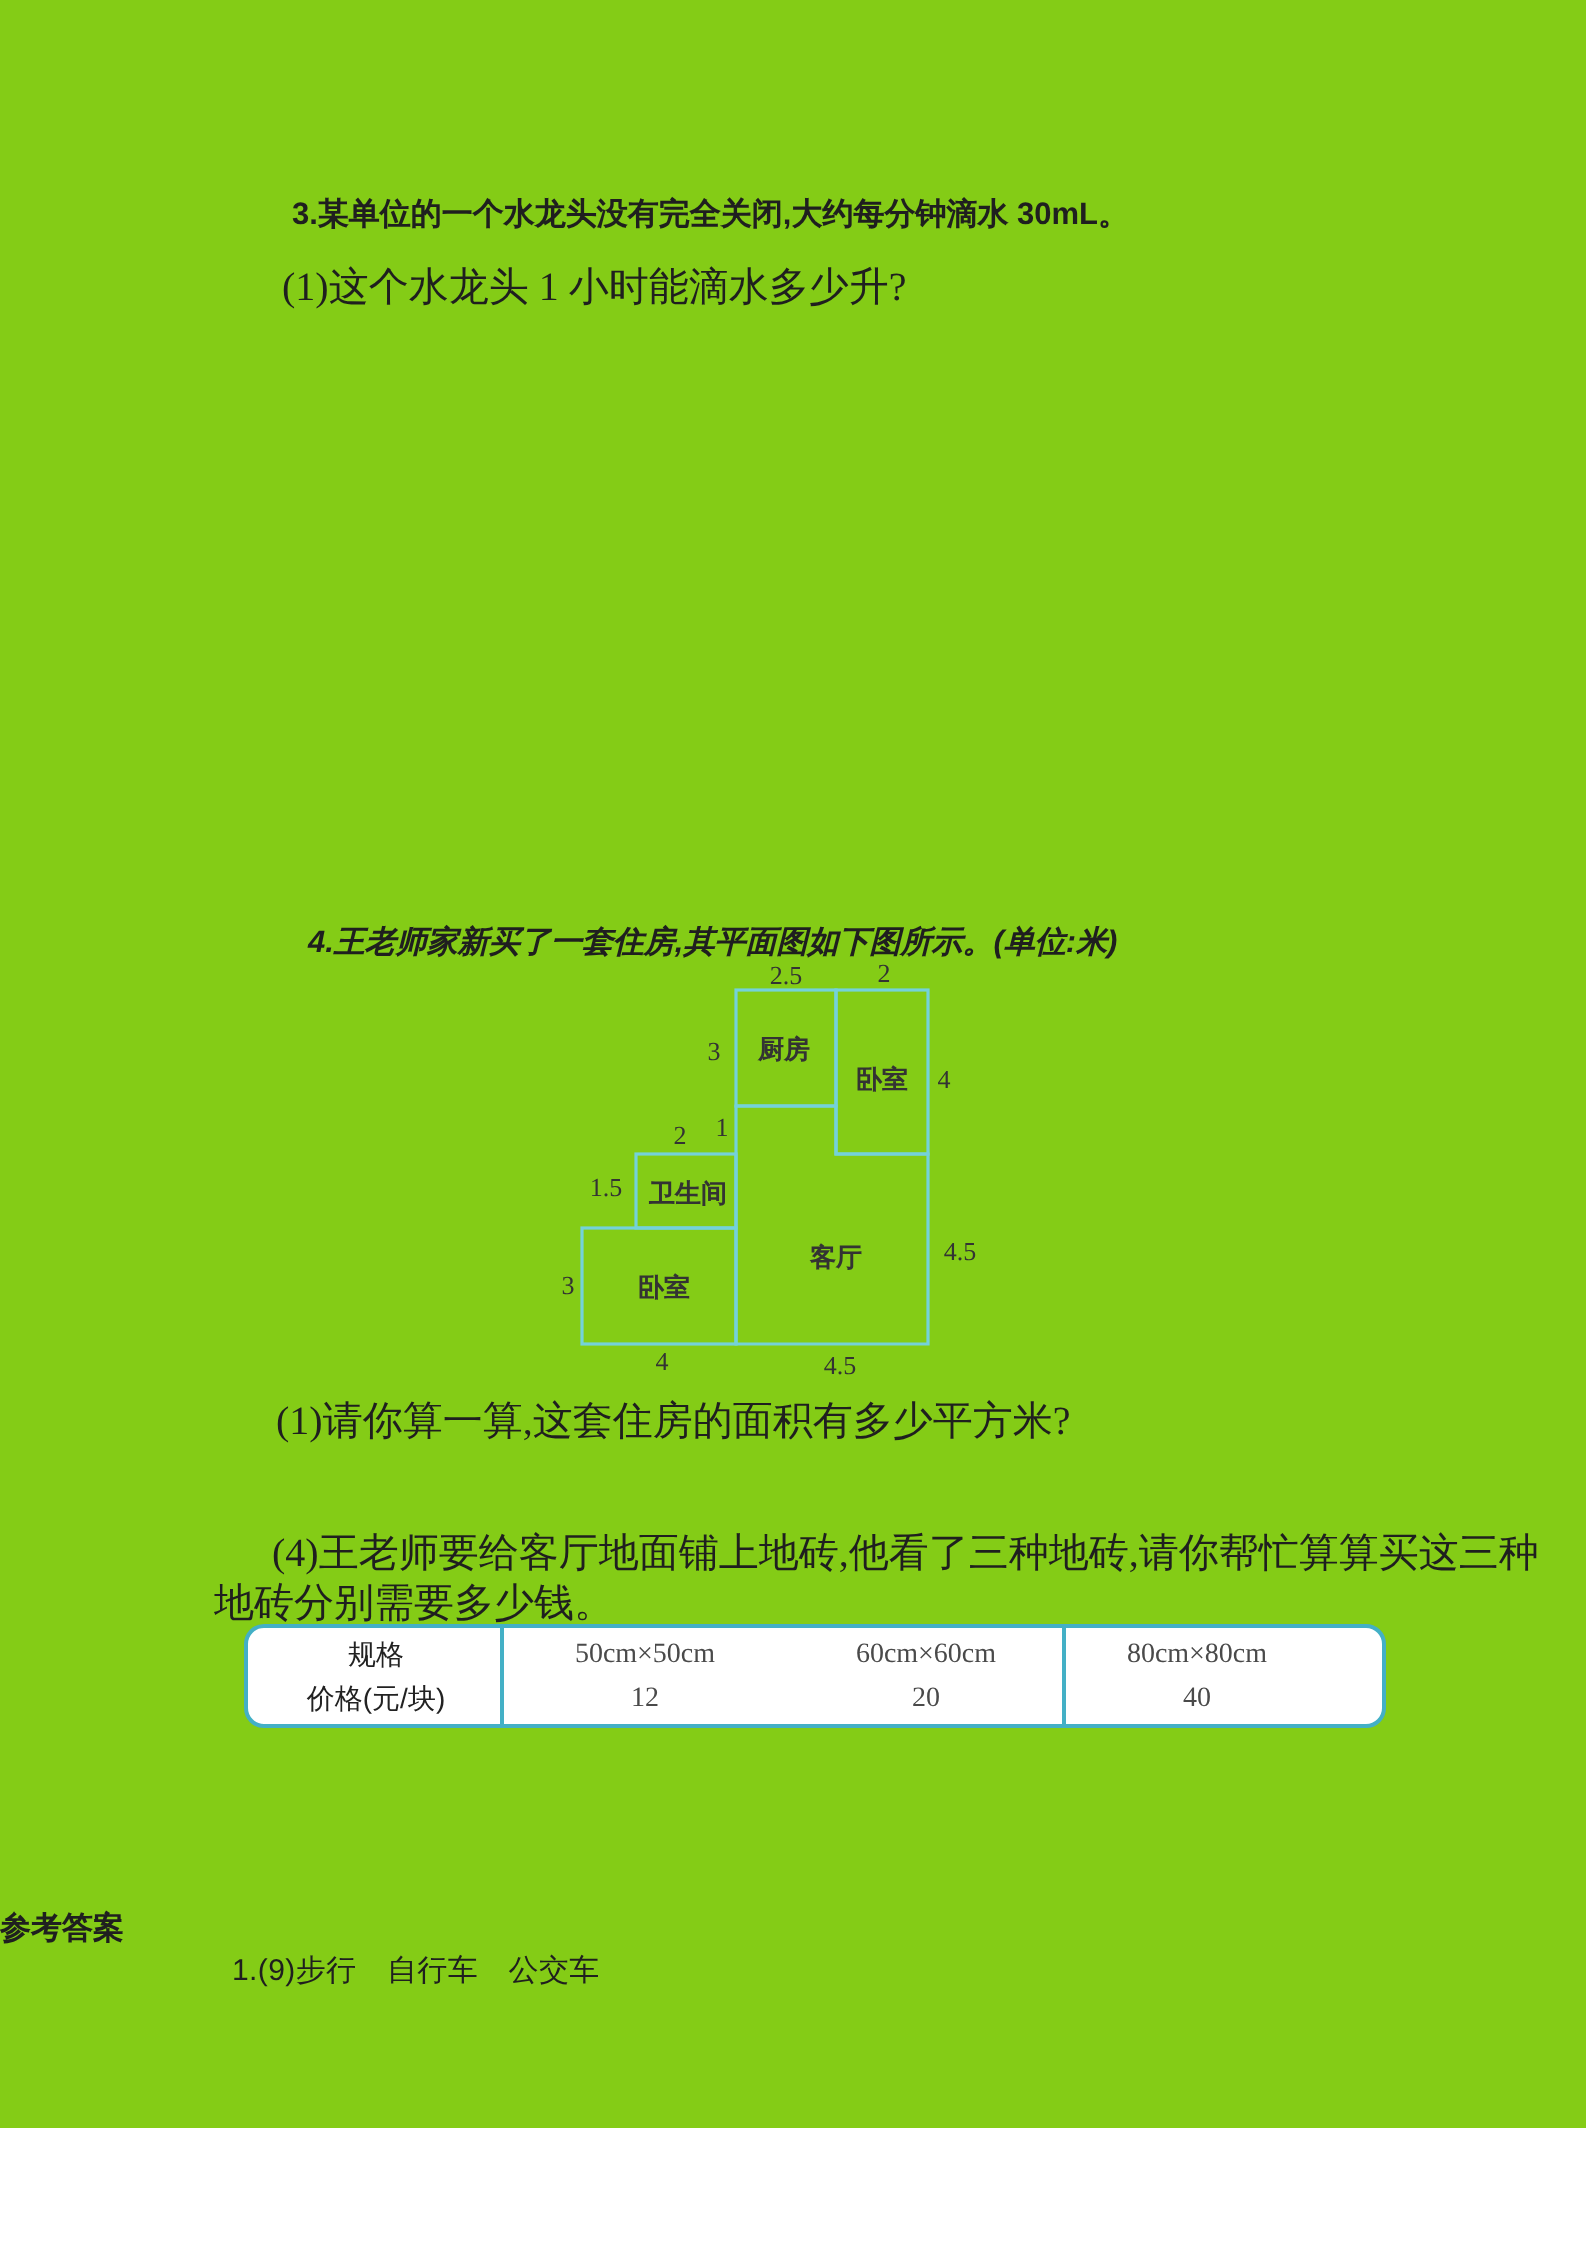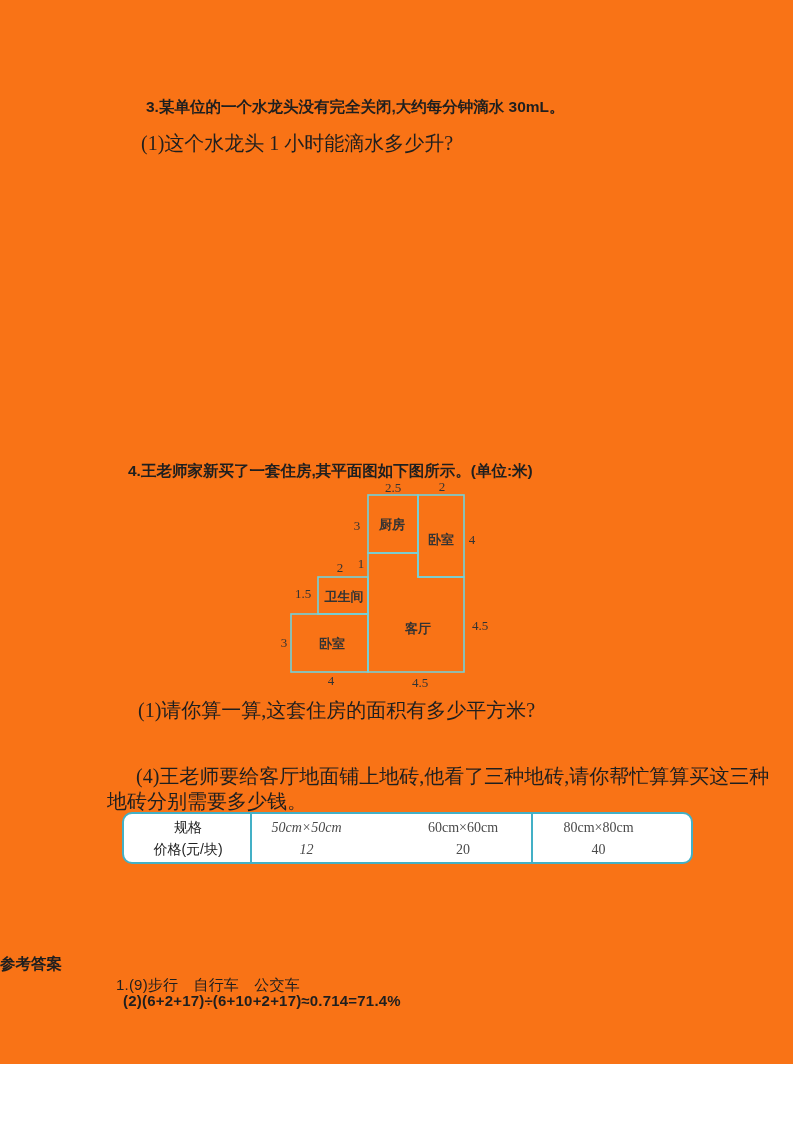--- a/index.html
+++ b/index.html
@@ -1,46 +1,46 @@
 <!DOCTYPE html>
 <html><head>
 <meta charset="utf-8">
 <style>
   html,body{margin:0;padding:0;background:#ffffff;}
-  .page{position:relative;width:793px;height:1064px;background:#f97316;overflow:hidden;color:#1f1f1f;}
+  .page{position:relative;width:793px;height:1064px;background:#84cc16;overflow:hidden;color:#1f1f1f;}
   .line{position:absolute;white-space:nowrap;}
   .serif{font-family:"Liberation Serif","DejaVu Serif",serif;font-size:20px;}
   .sansb{font-family:"Liberation Sans","DejaVu Sans",sans-serif;font-weight:bold;font-size:15.5px;}
   .sans{font-family:"Liberation Sans","DejaVu Sans",sans-serif;font-size:15px;}
   .ansline{letter-spacing:0.2px;}
   .center{left:0;width:793px;text-align:left;}
   
   .diagram{position:absolute;left:278px;top:480px;}
   .diagram text{font-family:"Liberation Serif","DejaVu Serif",serif;font-size:13px;fill:#333333;}
   .diagram .room{font-size:13px;font-weight:bold;}
   .diagram rect,.diagram polygon{fill:none;stroke:#74d2da;stroke-width:1.6;}
   
   .tile-table{position:absolute;left:122px;top:812px;width:542px;height:48px;
               border:2px solid #43b0c6;border-radius:10px;background:#ffffff;padding-left:25px;}
   .vline{position:absolute;top:0;bottom:0;width:2px;background:#43b0c6;}
   .cell{position:absolute;text-align:center;height:21px;line-height:21px;}
   .cell.lab{font-family:"Liberation Sans","DejaVu Sans",sans-serif;font-size:14px;color:#222222;}
   .cell.val{font-family:"Liberation Serif","DejaVu Serif",serif;font-size:14px;color:#4a4a4a;}
   .r1{top:3px;} .r2{top:25px;}
-  .c1{left:0;width:128px;} .c2{left:112px;width:141px;font-style:italic;} .c3{left:269px;width:140px;} .c4{left:409px;width:131px;}
+  .c1{left:0;width:128px;} .c2{left:128px;width:141px;} .c3{left:269px;width:140px;} .c4{left:409px;width:131px;}
 </style>
 </head>
 <body>
 
 <div class="page">
 
   <div class="line sansb" style="left:146px;top:97px;">3.某单位的一个水龙头没有完全关闭,大约每分钟滴水 30mL。</div>
   <div class="line serif" style="left:141px;top:130px;">(1)这个水龙头 1 小时能滴水多少升?</div>
 
-  <div class="line sansb" style="left:128px;top:461px;">4.王老师家新买了一套住房,其平面图如下图所示。(单位:米)</div>
+  <div class="line sansb" style="left:154px;top:461px;font-style:italic;">4.王老师家新买了一套住房,其平面图如下图所示。(单位:米)</div>
 
   <svg class="diagram" width="230" height="214" viewBox="0 0 230 214">
     <rect x="90" y="15" width="50" height="58"></rect>
     <rect x="140" y="15" width="46" height="82"></rect>
     <rect x="40" y="97" width="50" height="37"></rect>
     <rect x="13" y="134" width="77" height="58"></rect>
     <polygon points="90,73 140,73 140,97 186,97 186,192 90,192"></polygon>
 
     <text x="115" y="12" text-anchor="middle">2.5</text>
     <text x="164" y="11" text-anchor="middle">2</text>
@@ -75,15 +75,14 @@
     <div class="cell val r1 c4">80cm×80cm</div>
 
     <div class="cell lab r2 c1">价格(元/块)</div>
     <div class="cell val r2 c2">12</div>
     <div class="cell val r2 c3">20</div>
     <div class="cell val r2 c4">40</div>
   </div>
 
   <div class="line sansb center" style="top:954px;">参考答案</div>
   <div class="line sans ansline" style="left:116px;top:976px;">1.(9)步行　自行车　公交车</div>
-  <div class="line sans ansline" style="left:123px;top:992px;font-weight:bold;">(2)(6+2+17)÷(6+10+2+17)≈0.714=71.4%</div>
 
 </div>
 
 </body></html>

